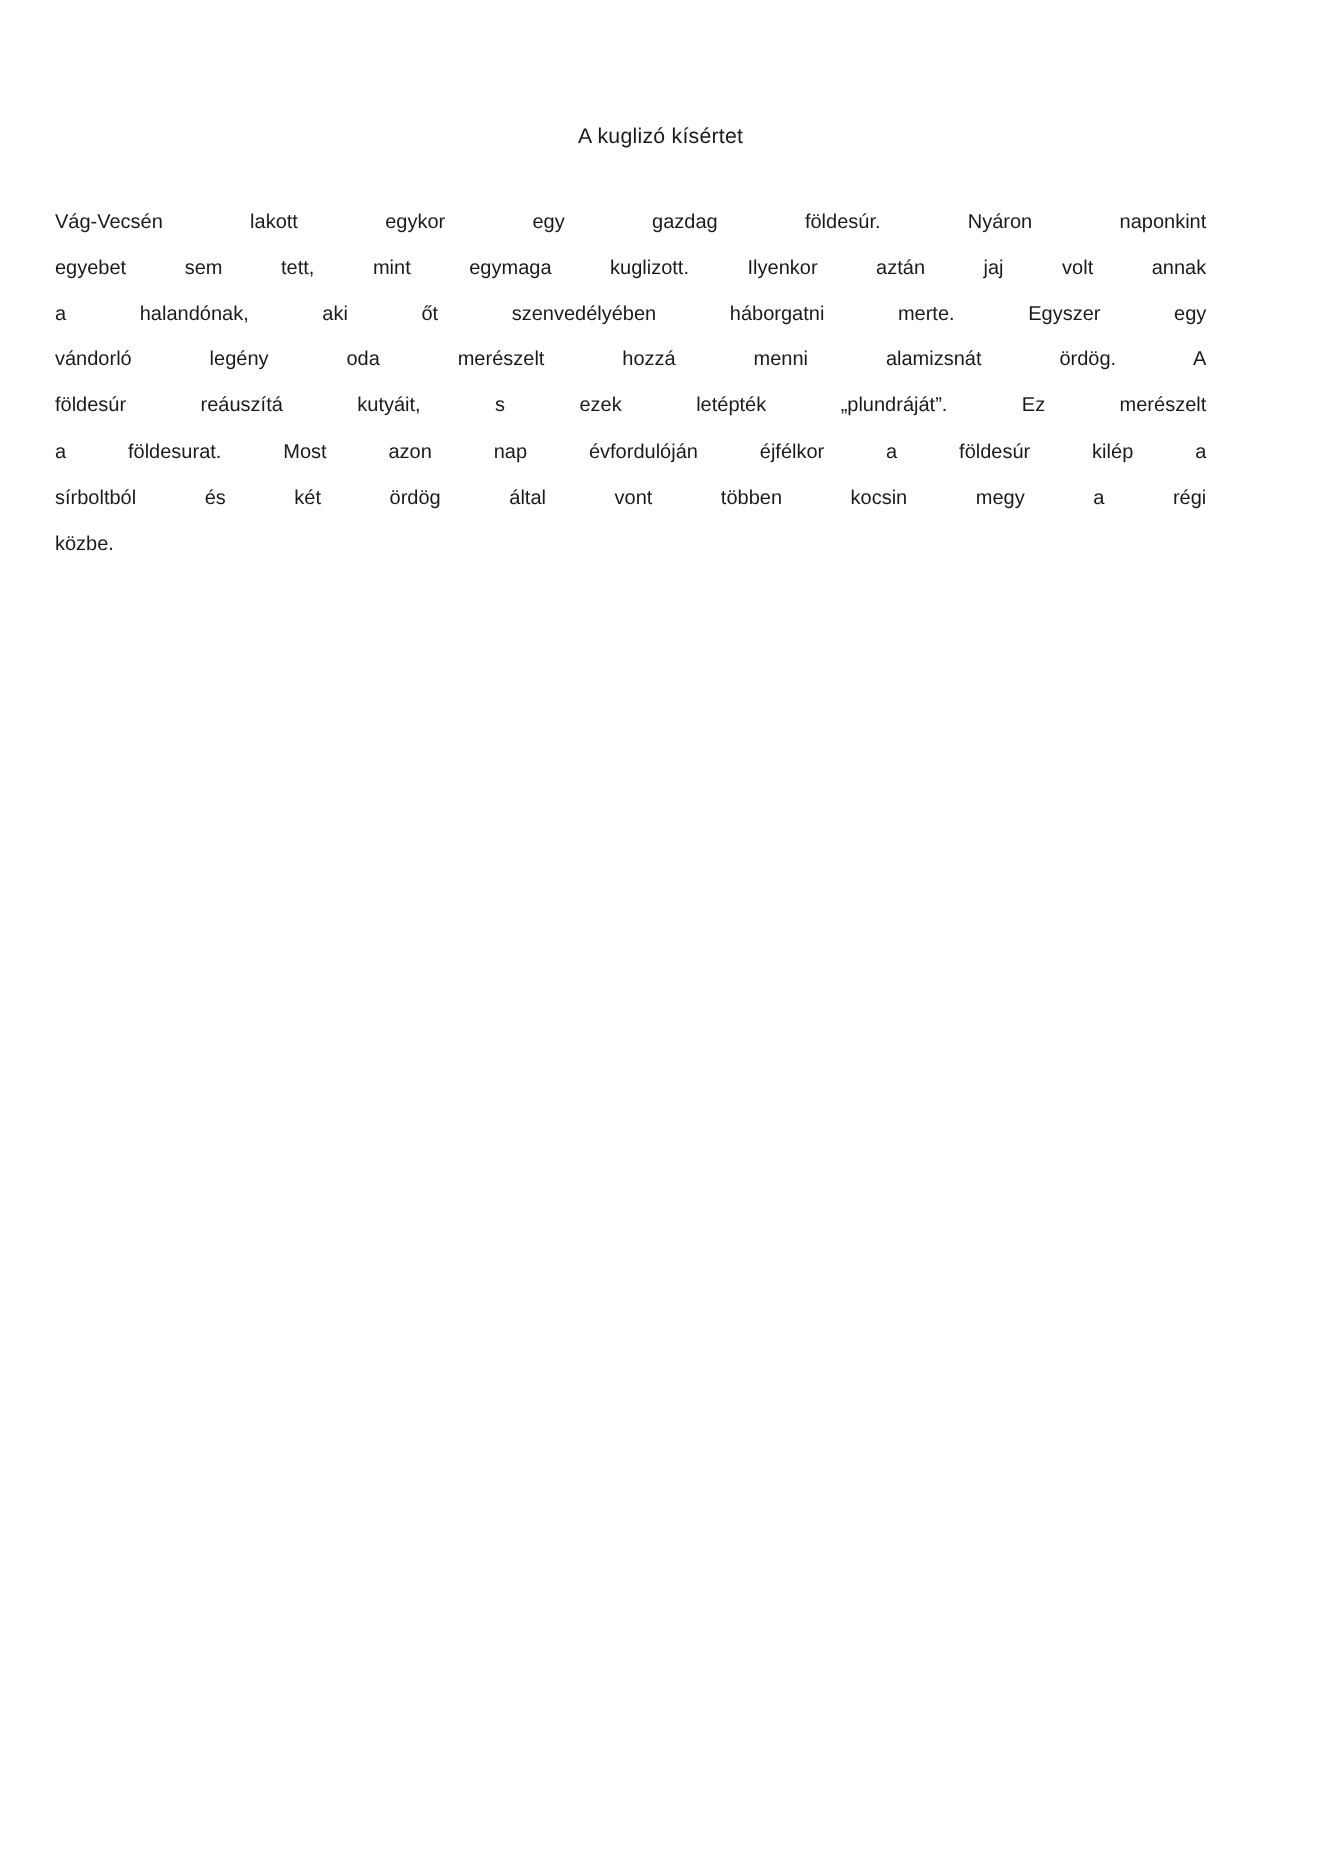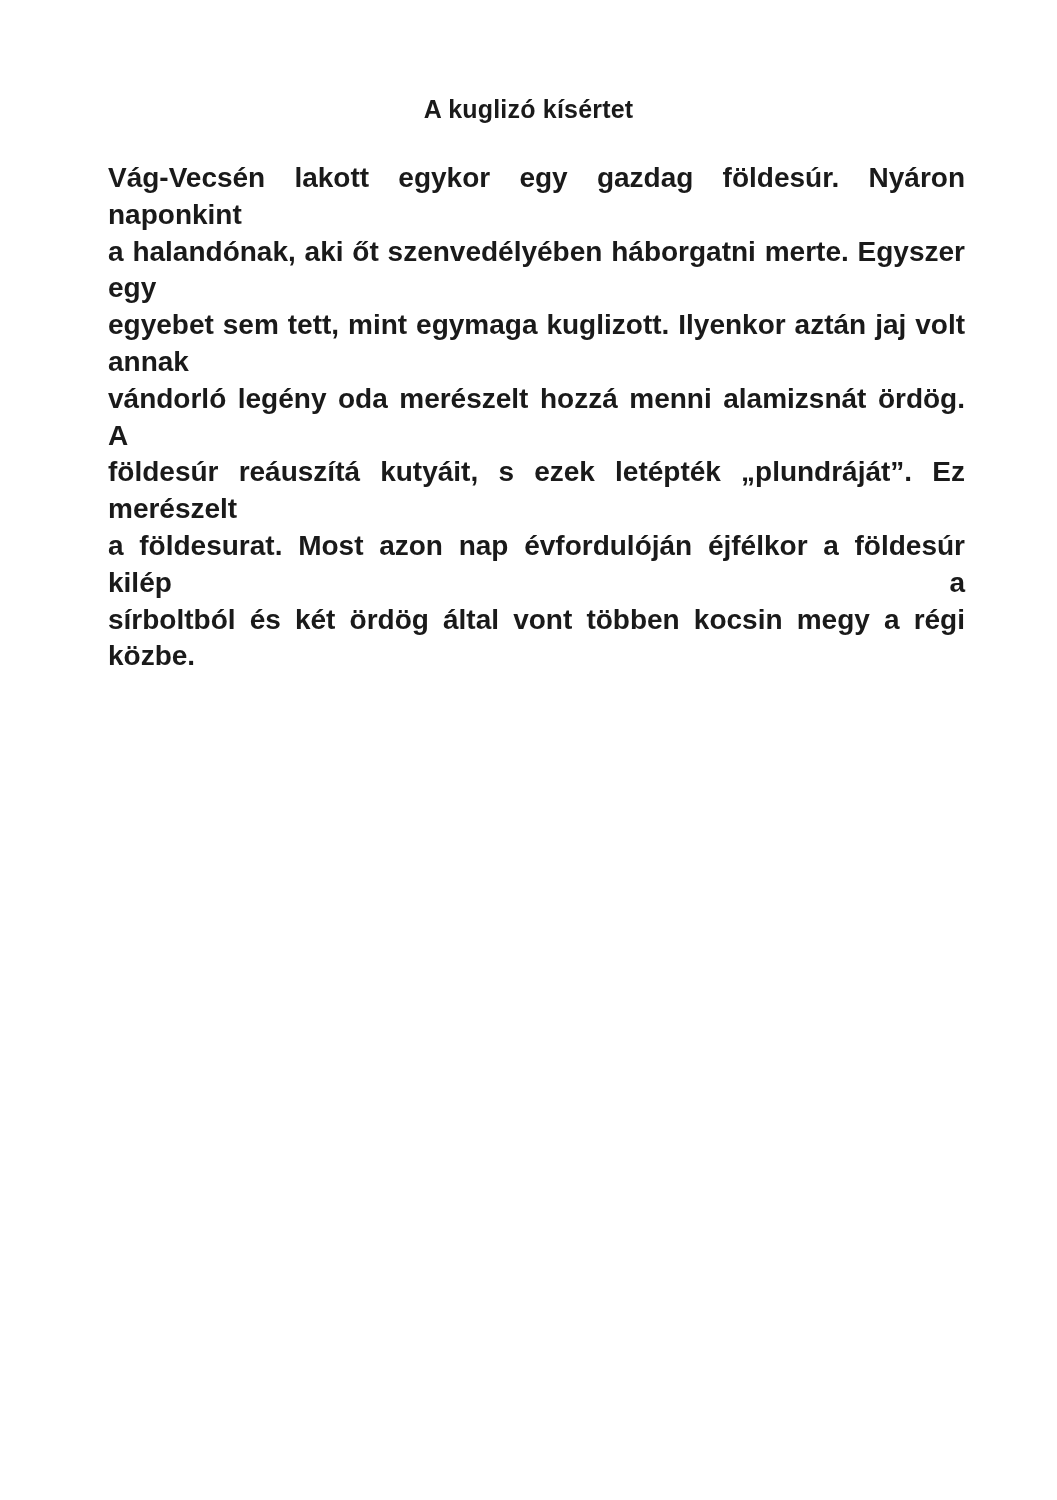--- a/index.html
+++ b/index.html
@@ -14,50 +14,50 @@
     background: #ffffff;
     font-family: "Liberation Sans", sans-serif;
     color: #1a1a1a;
     overflow: hidden;
     box-sizing: border-box;
   }
   .title {
     margin: 0;
     padding-top: 94px;
     text-align: center;
-    font-size: 25px;
-    font-weight: 700;
+    font-size: 17px;
+    font-weight: 400;
     line-height: 30px;
     letter-spacing: 0.2px;
   }
   .body-text {
-    margin: 36px 92px 0 108px;
-    font-size: 28px;
+    margin: 36px 92px 0 44px;
+    font-size: 16px;
     line-height: 36.8px;
-    font-weight: 700;
+    font-weight: 400;
   }
   .body-line {
     text-align: justify;
     text-align-last: justify;
     white-space: normal;
   }
   .body-line.last {
     text-align: right;
     text-align-last: left;
   }
 </style>
 </head>
 <body>
 
 <div class="page">
   <h1 class="title">A kuglizó kísértet</h1>
 
   <div class="body-text">
     <div class="body-line">Vág-Vecsén lakott egykor egy gazdag földesúr. Nyáron naponkint</div>
+    <div class="body-line">egyebet sem tett, mint egymaga kuglizott. Ilyenkor aztán jaj volt annak</div>
     <div class="body-line">a halandónak, aki őt szenvedélyében háborgatni merte. Egyszer egy</div>
-    <div class="body-line">egyebet sem tett, mint egymaga kuglizott. Ilyenkor aztán jaj volt annak</div>
     <div class="body-line">vándorló legény oda merészelt hozzá menni alamizsnát ördög. A</div>
     <div class="body-line">földesúr reáuszítá kutyáit, s ezek letépték „plundráját”. Ez merészelt</div>
     <div class="body-line">a földesurat. Most azon nap évfordulóján éjfélkor a földesúr kilép a</div>
     <div class="body-line">sírboltból és két ördög által vont többen kocsin megy a régi</div>
     <div class="body-line last">közbe.</div>
   </div>
 </div>
 
 </body></html>

